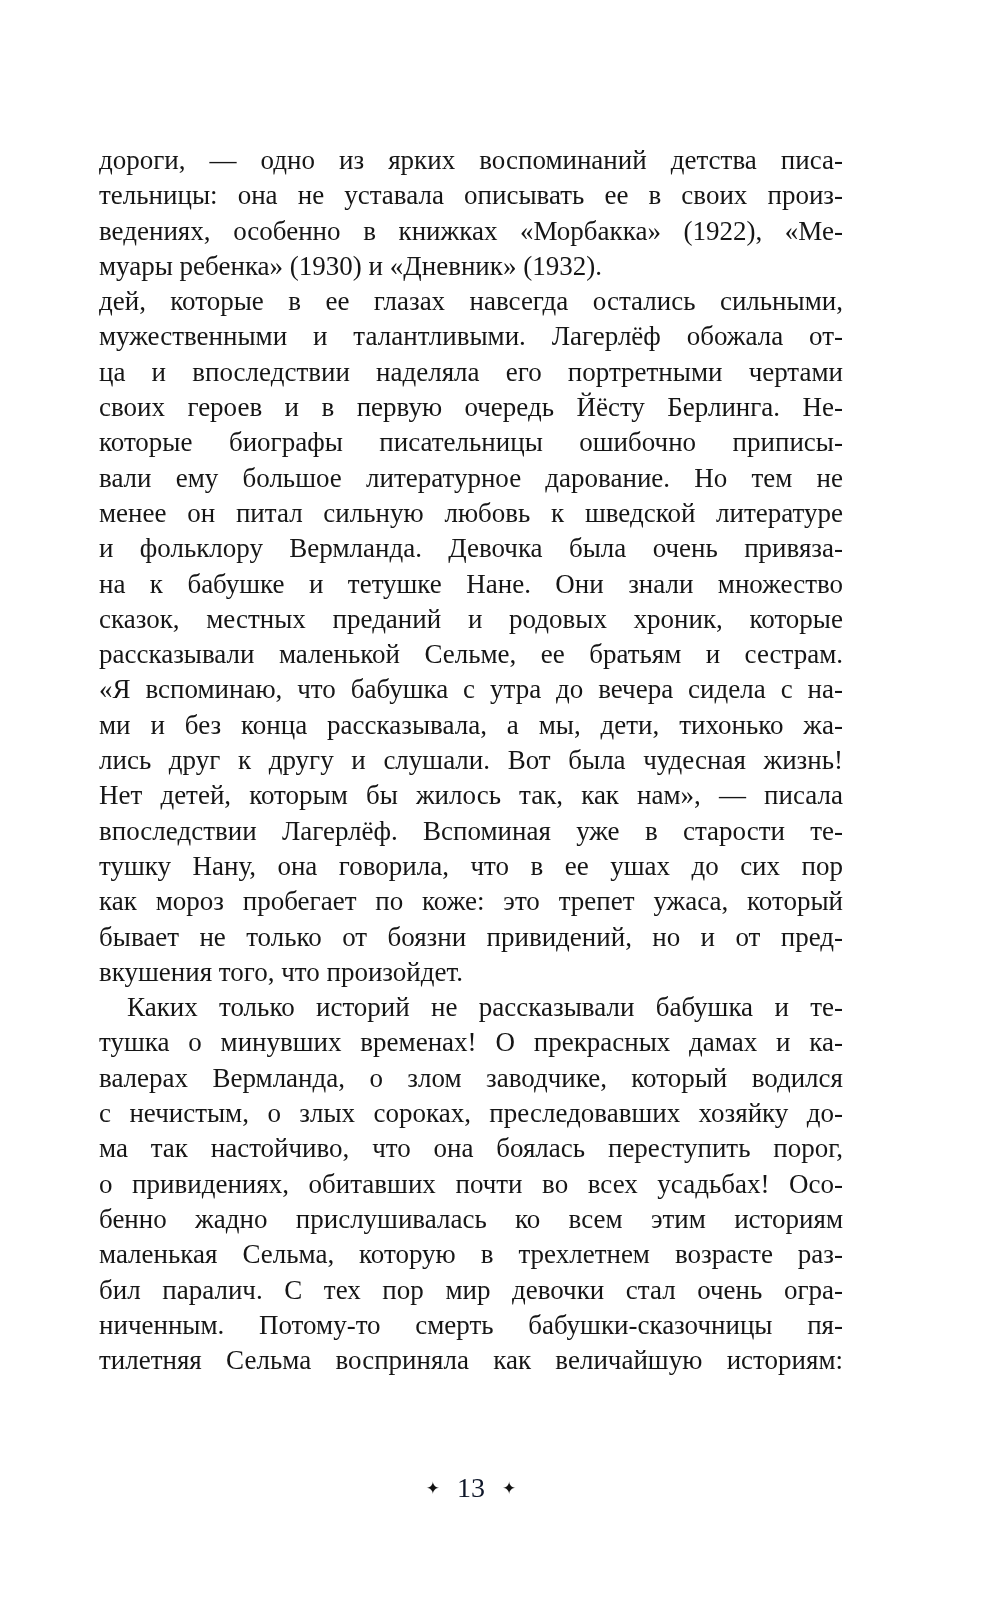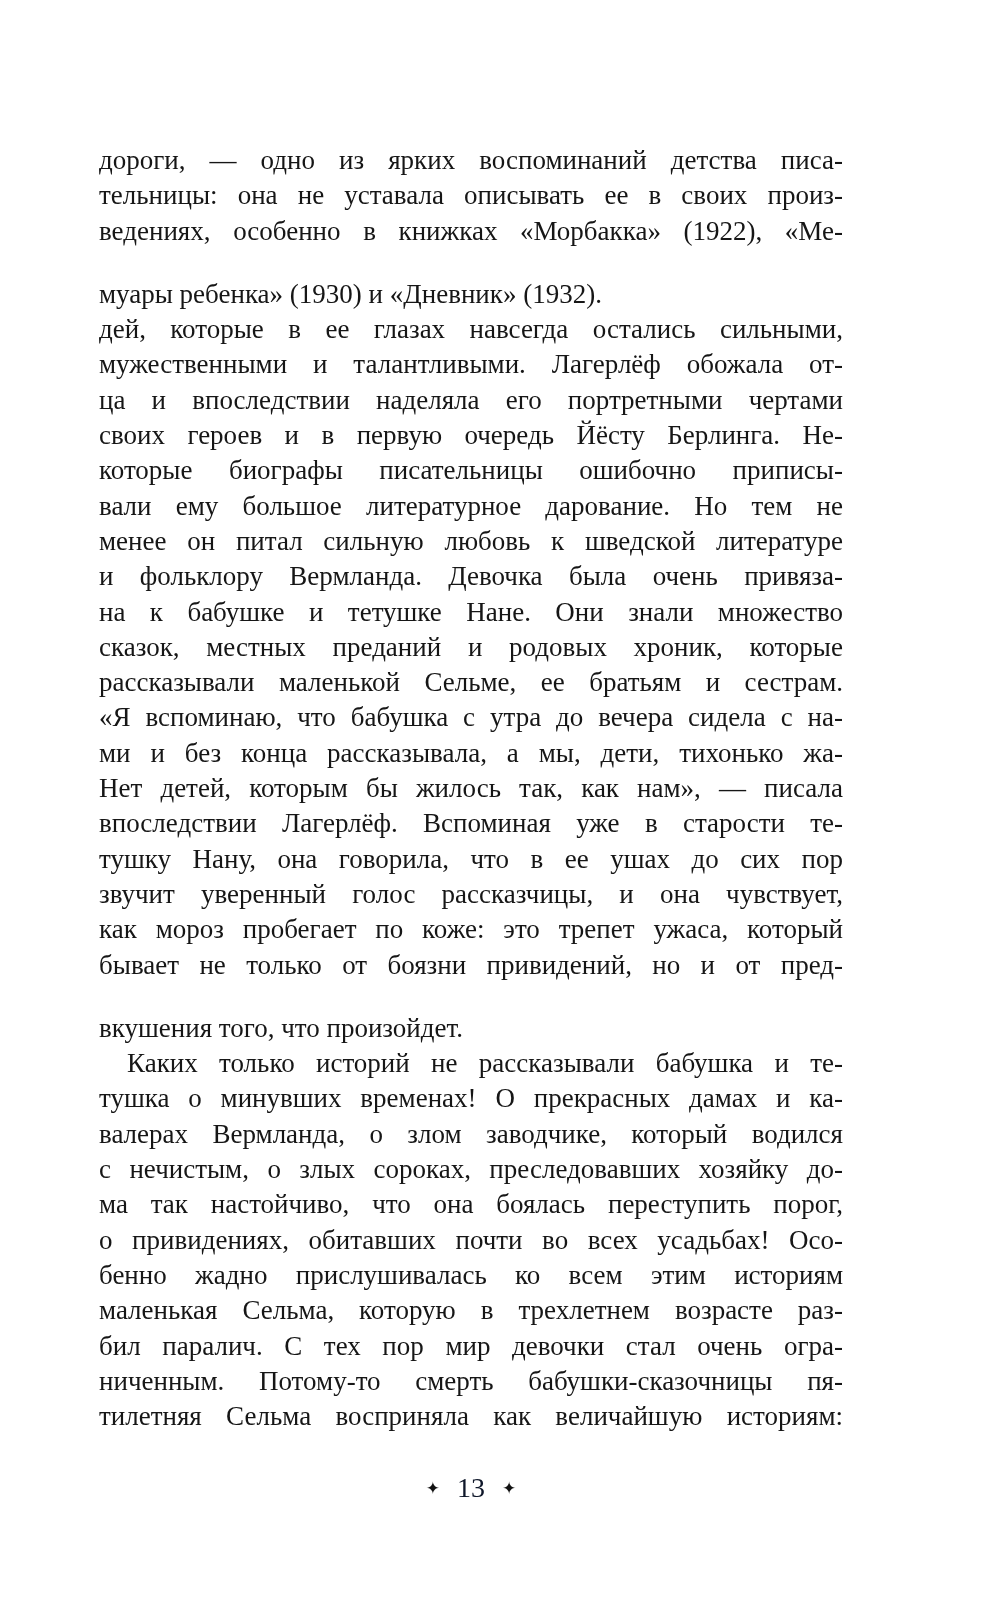--- a/index.html
+++ b/index.html
@@ -30,21 +30,20 @@
     text-align: justify;
     text-align-last: justify;
     -moz-text-align-last: justify;
     color: #161616;
   }
   .line.indent {
     text-indent: 28px;
   }
   .line.para-end {
     text-align-last: left;
-    margin-top: 28px;
     -moz-text-align-last: left;
   }
   .folio {
     position: absolute;
     left: 99px;
     top: 1472px;
     width: 744px;
     display: flex;
     justify-content: center;
     align-items: center;
@@ -78,24 +77,24 @@
     <div class="line">своих героев и в первую очередь Йёсту Берлинга. Не-</div>
     <div class="line">которые биографы писательницы ошибочно приписы-</div>
     <div class="line">вали ему большое литературное дарование. Но тем не</div>
     <div class="line">менее он питал сильную любовь к шведской литературе</div>
     <div class="line">и фольклору Вермланда. Девочка была очень привяза-</div>
     <div class="line">на к бабушке и тетушке Нане. Они знали множество</div>
     <div class="line">сказок, местных преданий и родовых хроник, которые</div>
     <div class="line">рассказывали маленькой Сельме, ее братьям и сестрам.</div>
     <div class="line">«Я вспоминаю, что бабушка с утра до вечера сидела с на-</div>
     <div class="line">ми и без конца рассказывала, а мы, дети, тихонько жа-</div>
+    <div class="line">лись друг к другу и слушали. Вот была чудесная жизнь!</div>
     <div class="line">Нет детей, которым бы жилось так, как нам», — писала</div>
     <div class="line">впоследствии Лагерлёф. Вспоминая уже в старости те-</div>
     <div class="line">тушку Нану, она говорила, что в ее ушах до сих пор</div>
-    <div class="line">звучит уверенный голос рассказчицы, и она чувствует,</div>
     <div class="line">как мороз пробегает по коже: это трепет ужаса, который</div>
     <div class="line">бывает не только от боязни привидений, но и от пред-</div>
     <div class="line para-end">вкушения того, что произойдет.</div>
     <div class="line indent">Каких только историй не рассказывали бабушка и те-</div>
     <div class="line">тушка о минувших временах! О прекрасных дамах и ка-</div>
     <div class="line">валерах Вермланда, о злом заводчике, который водился</div>
     <div class="line">с нечистым, о злых сороках, преследовавших хозяйку до-</div>
     <div class="line">ма так настойчиво, что она боялась переступить порог,</div>
     <div class="line">о привидениях, обитавших почти во всех усадьбах! Осо-</div>
     <div class="line">бенно жадно прислушивалась ко всем этим историям</div>

